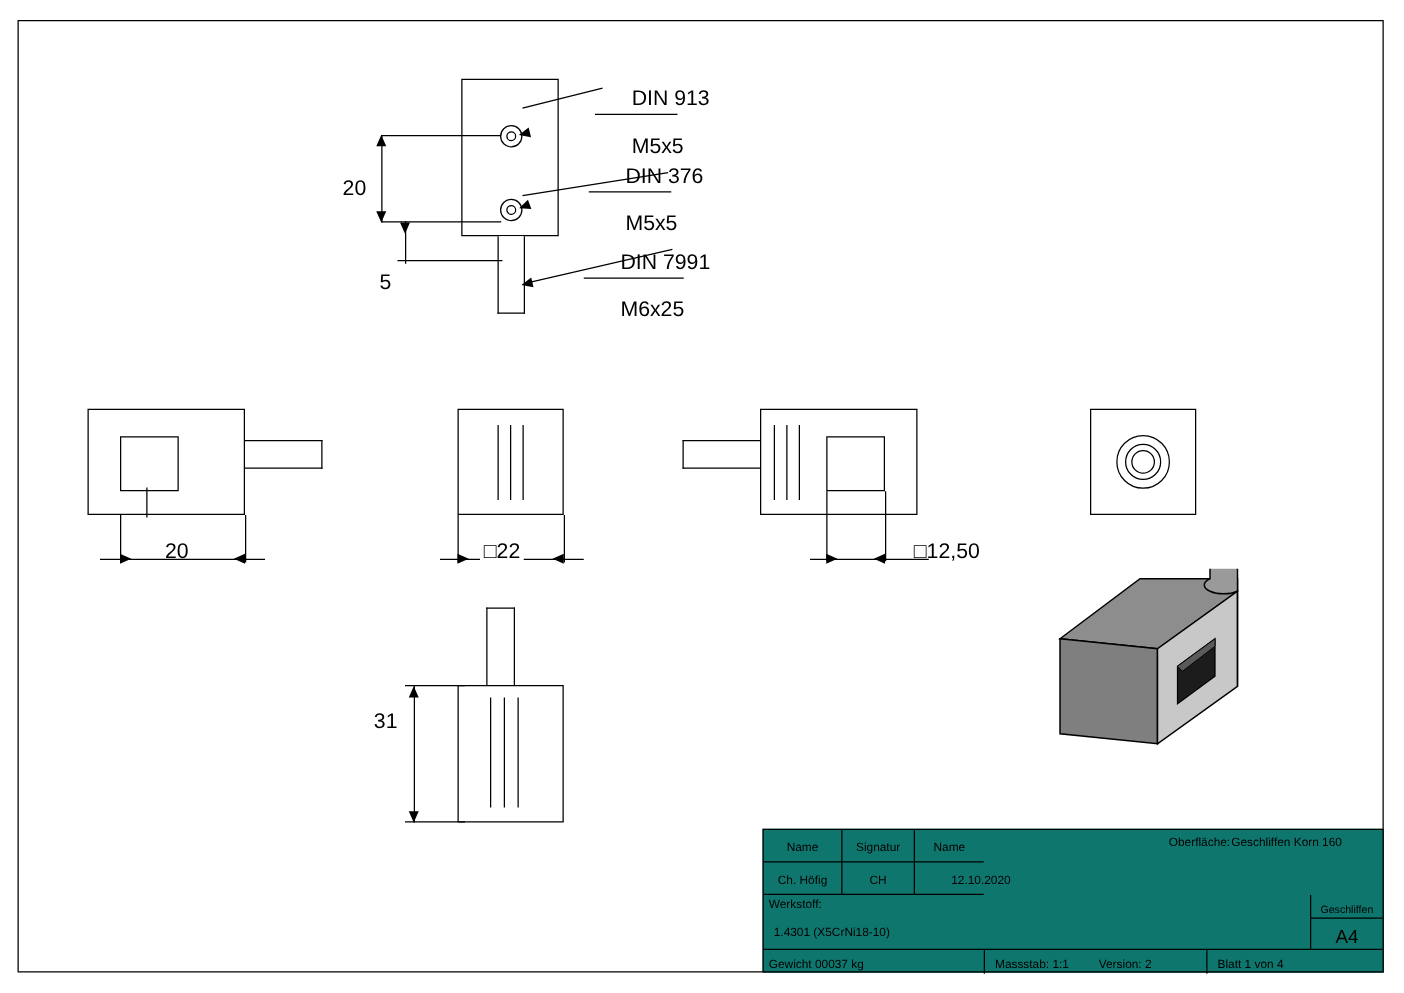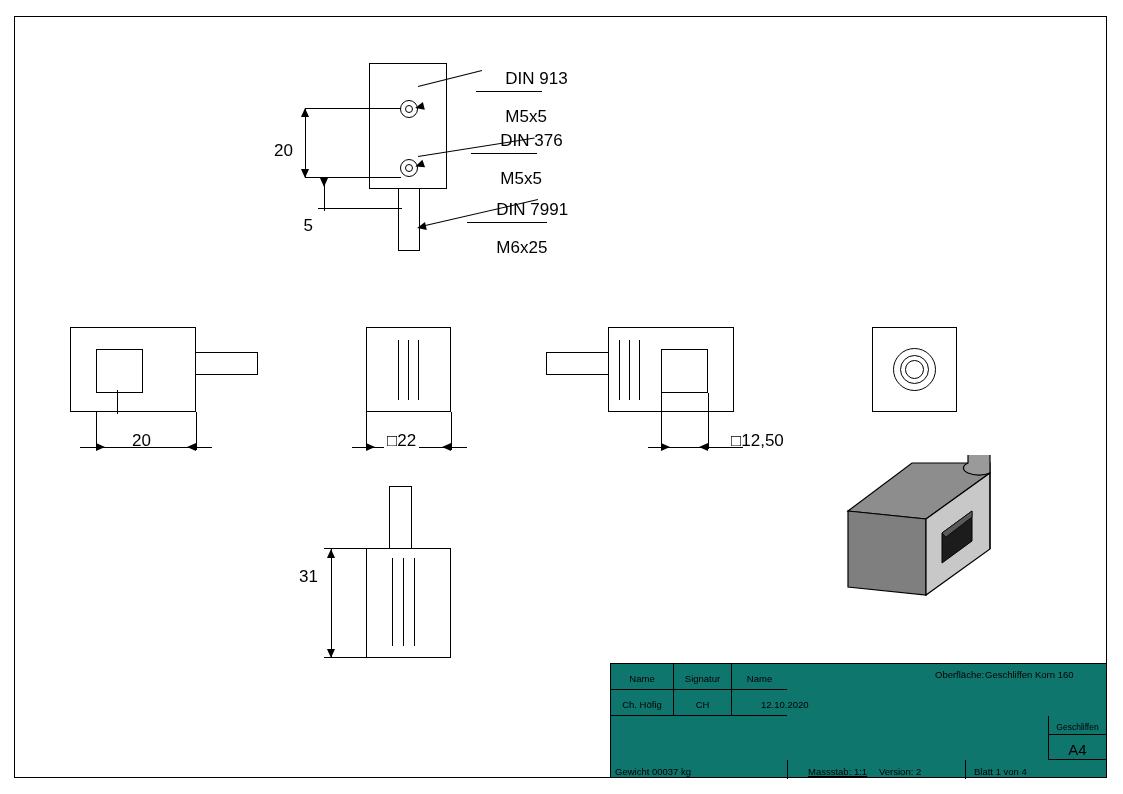--- a/index.html
+++ b/index.html
@@ -258,22 +258,26 @@
     <div class="cell bb bl ctr" style="left:62px; top:0; width:58px; height:26px; line-height:26px;">Signatur</div>
     <div class="cell bb bl ctr" style="left:120px; top:0; width:56px; height:26px; line-height:26px;">Name</div>
 
     <div class="cell bb ctr" style="left:0; top:26px; width:62px; height:26px; line-height:26px;">Ch. Höfig</div>
     <div class="cell bb bl ctr" style="left:62px; top:26px; width:58px; height:26px; line-height:26px;">CH</div>
     <div class="cell bb bl ctr" style="left:120px; top:26px; width:56px; height:26px; line-height:26px;padding-left:29px;">12.10.2020</div>
 
     <div class="cell" style="left:320px; top:3px; width:60px; height:14px;">Oberfläche:</div>
     <div class="cell" style="left:370px; top:3px; width:140px; height:14px;">Geschliffen Korn 160</div>
 
+    <div class="cell bb" style="left:0; top:52px; width:437px; height:44px;">
+      <span>Werkstoff:</span>
+    </div>
+    <div class="cell" style="left:4px; top:75px; width:250px; height:16px;">1.4301 (X5CrNi18-10)</div>
 
     <div class="cell bb bl ctr" style="left:437px; top:52px; width:58px; height:19px; line-height:19px; font-size:8.5px;">Geschliffen</div>
     <div class="cell bb bl ctr mid" style="left:437px; top:71px; width:58px; height:25px; line-height:25px;">A4</div>
 
     <div class="cell" style="left:0; top:96px; width:176px; height:19px; line-height:19px;">Gewicht 00037 kg</div>
-    <div class="cell bl" style="left:176px; top:96px; width:88px; height:19px; line-height:19px; padding-left:20px;text-decoration:underline;">Massstab: 1:1</div>
+    <div class="cell bl" style="left:176px; top:96px; width:88px; height:19px; line-height:19px; padding-left:8px;">Massstab: 1:1</div>
     <div class="cell" style="left:264px; top:96px; width:90px; height:19px; line-height:19px;">Version: 2</div>
     <div class="cell bl" style="left:354px; top:96px; width:141px; height:19px; line-height:19px; padding-left:8px;">Blatt 1 von 4</div>
   </div>
 </div>
 
 </body></html>

